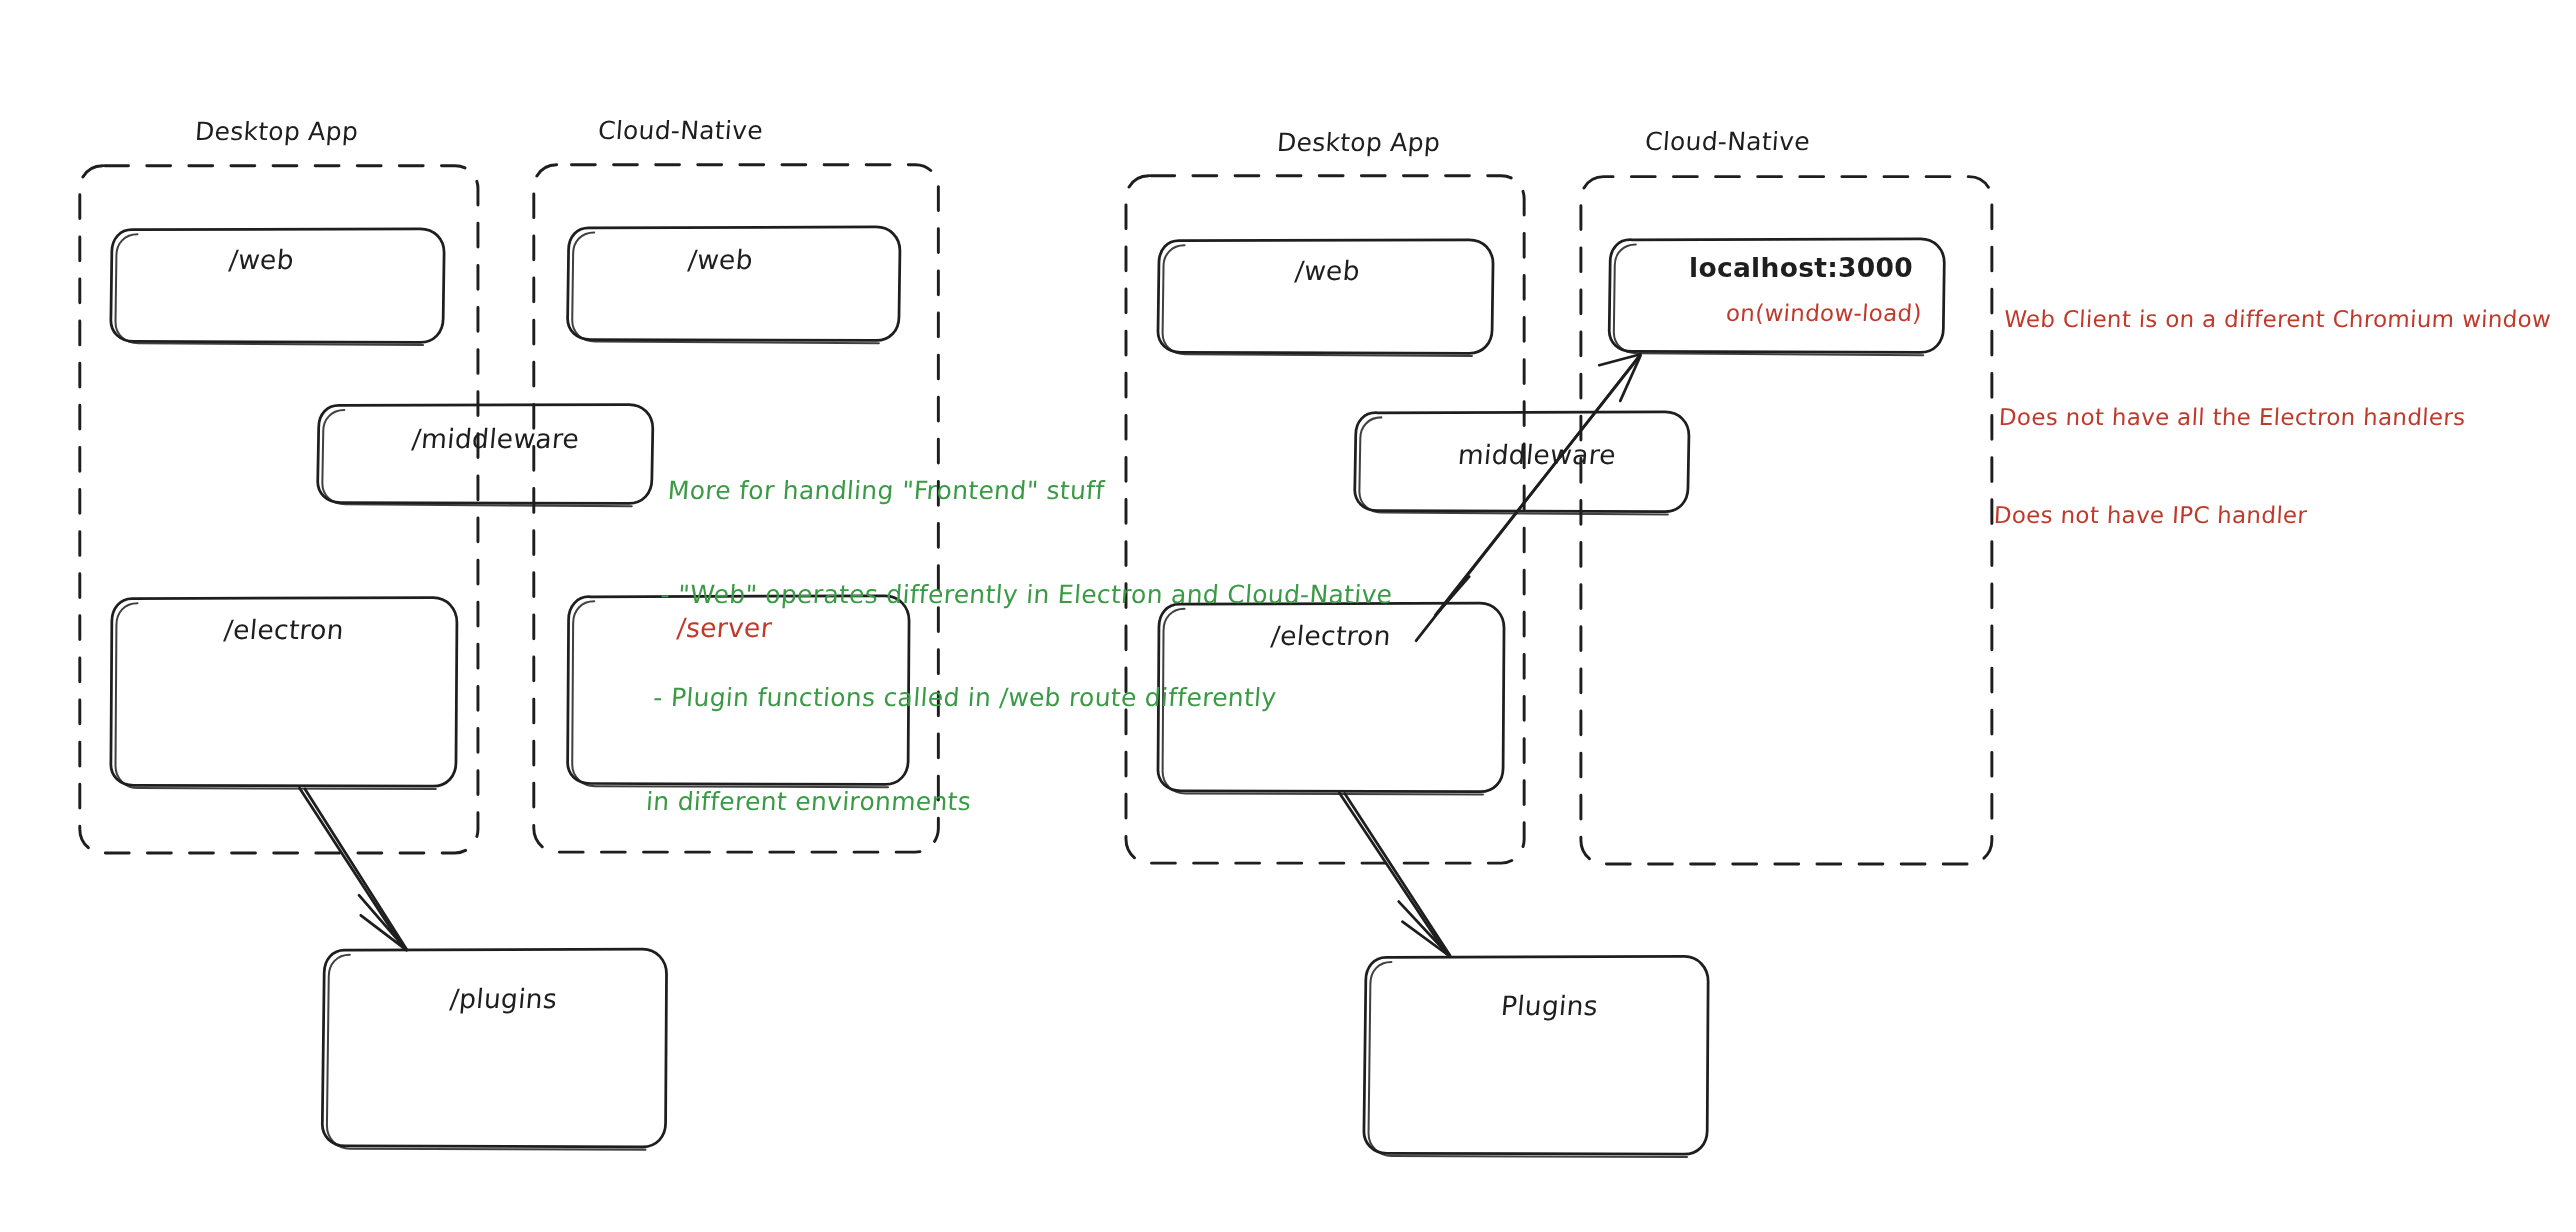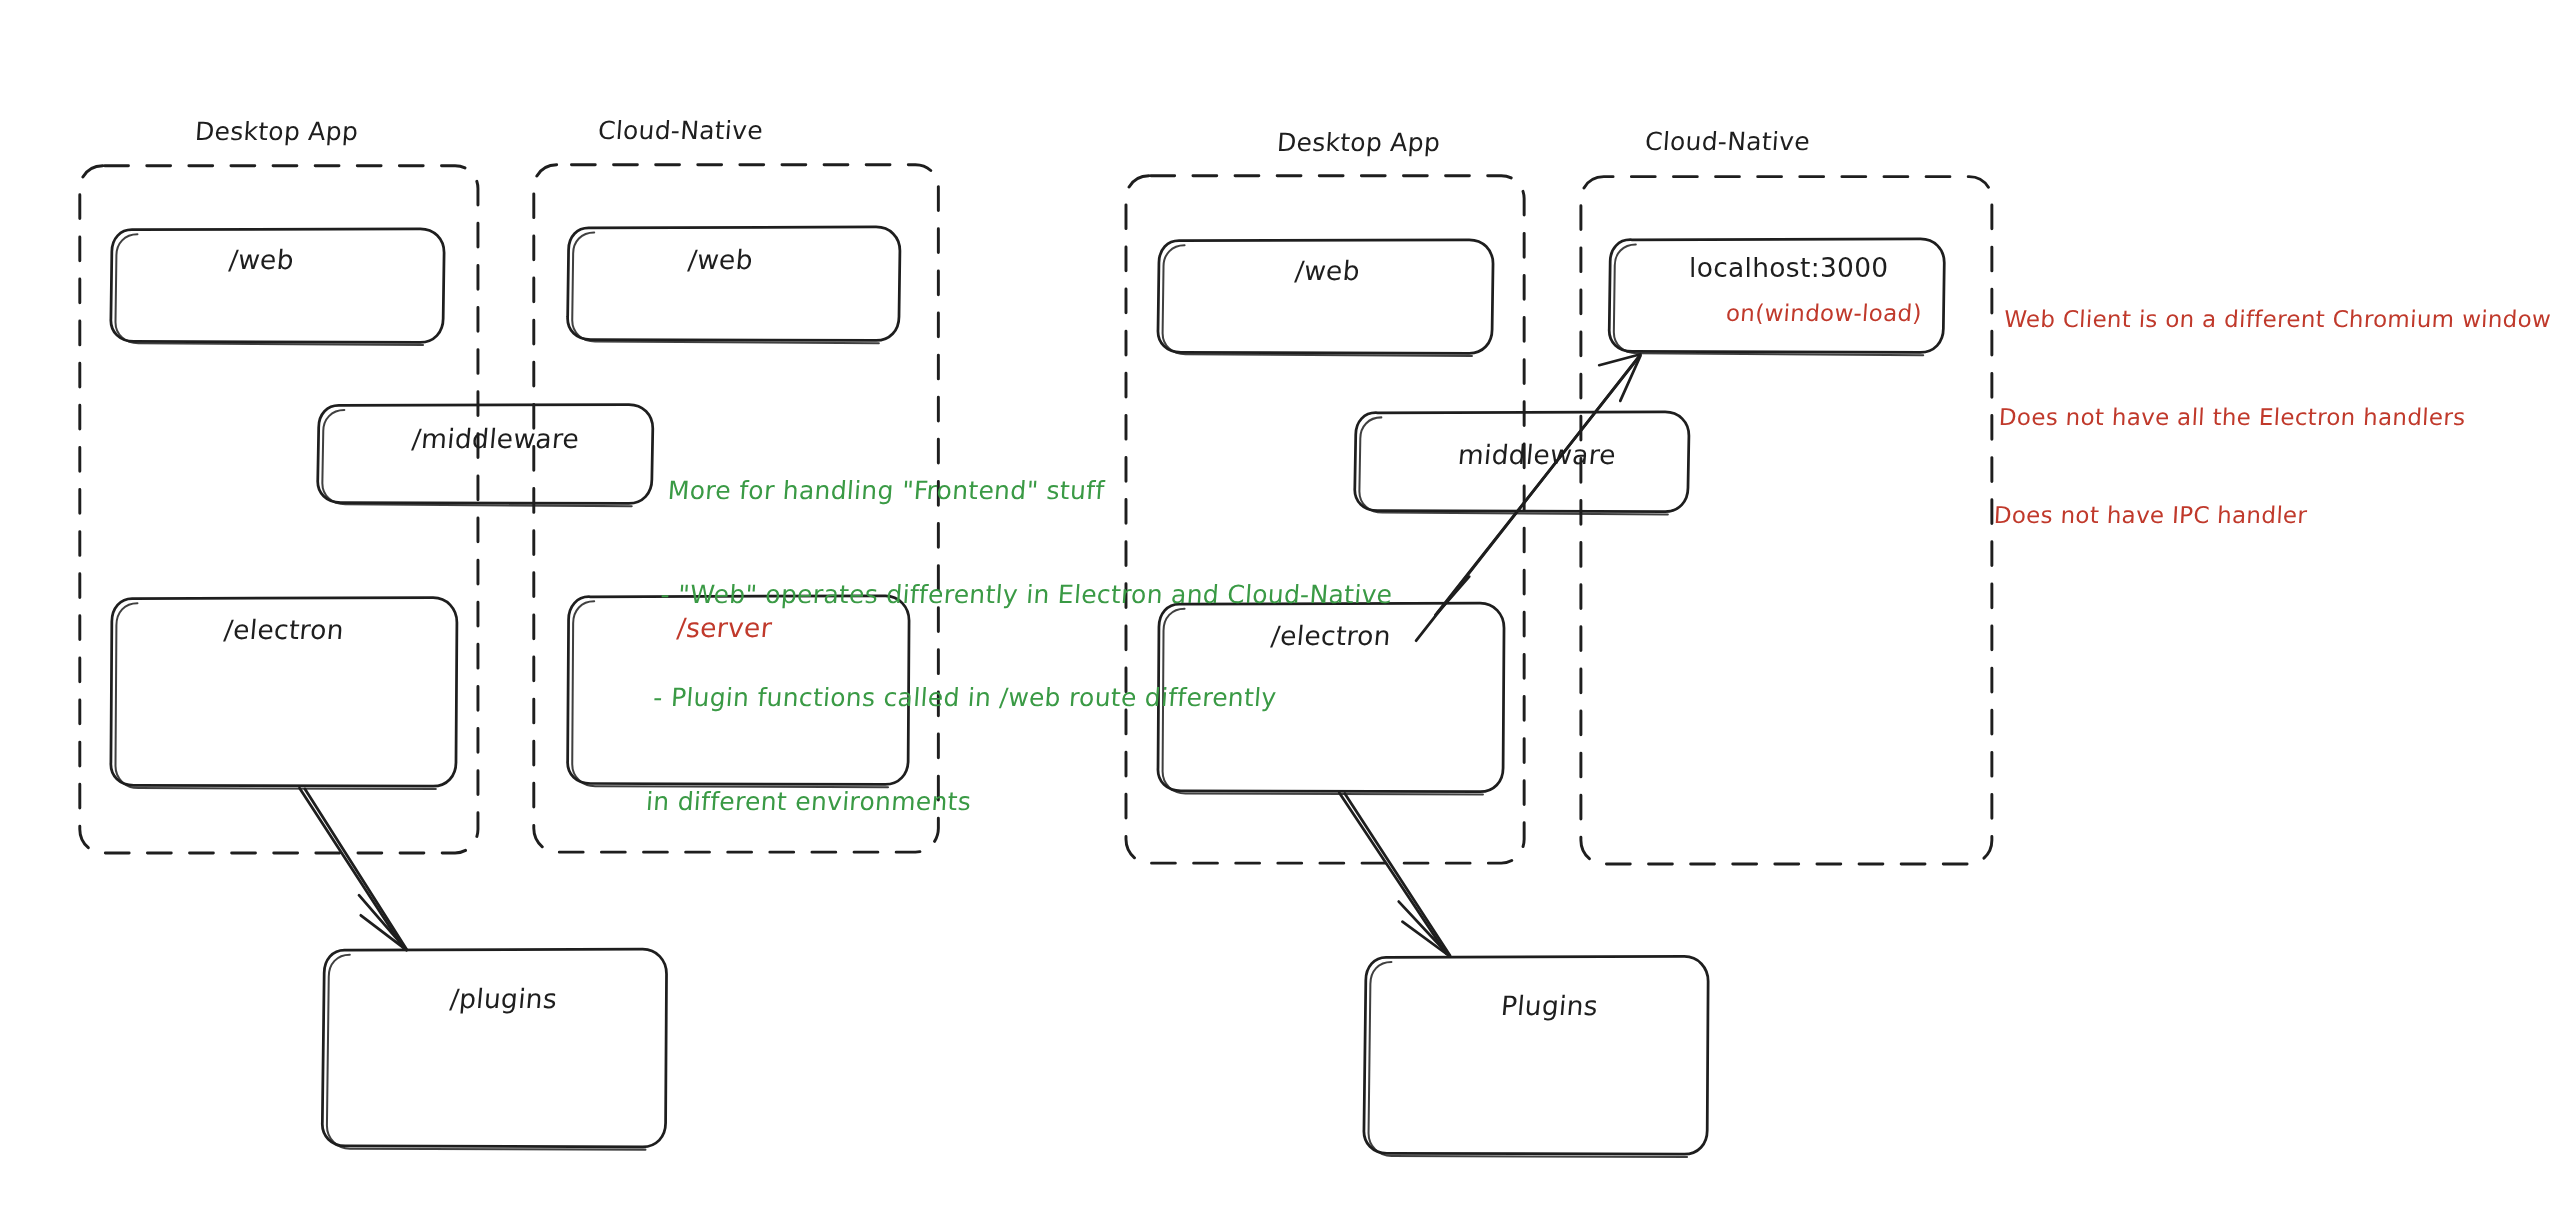--- a/index.html
+++ b/index.html
@@ -36,20 +36,21 @@
   .group-title {
     font-size: 25px;
     transform: skewX(-4deg);
   }
   .node-title {
     font-size: 26.5px;
     transform: skewX(-5deg);
   }
   .node-title-upright {
     font-size: 26.5px;
+    font-weight: bold;
   }
   .red {
     color: #c0392b;
   }
   .green {
     color: #3a9a45;
   }
   .note {
     font-size: 25px;
     line-height: 1.38;

